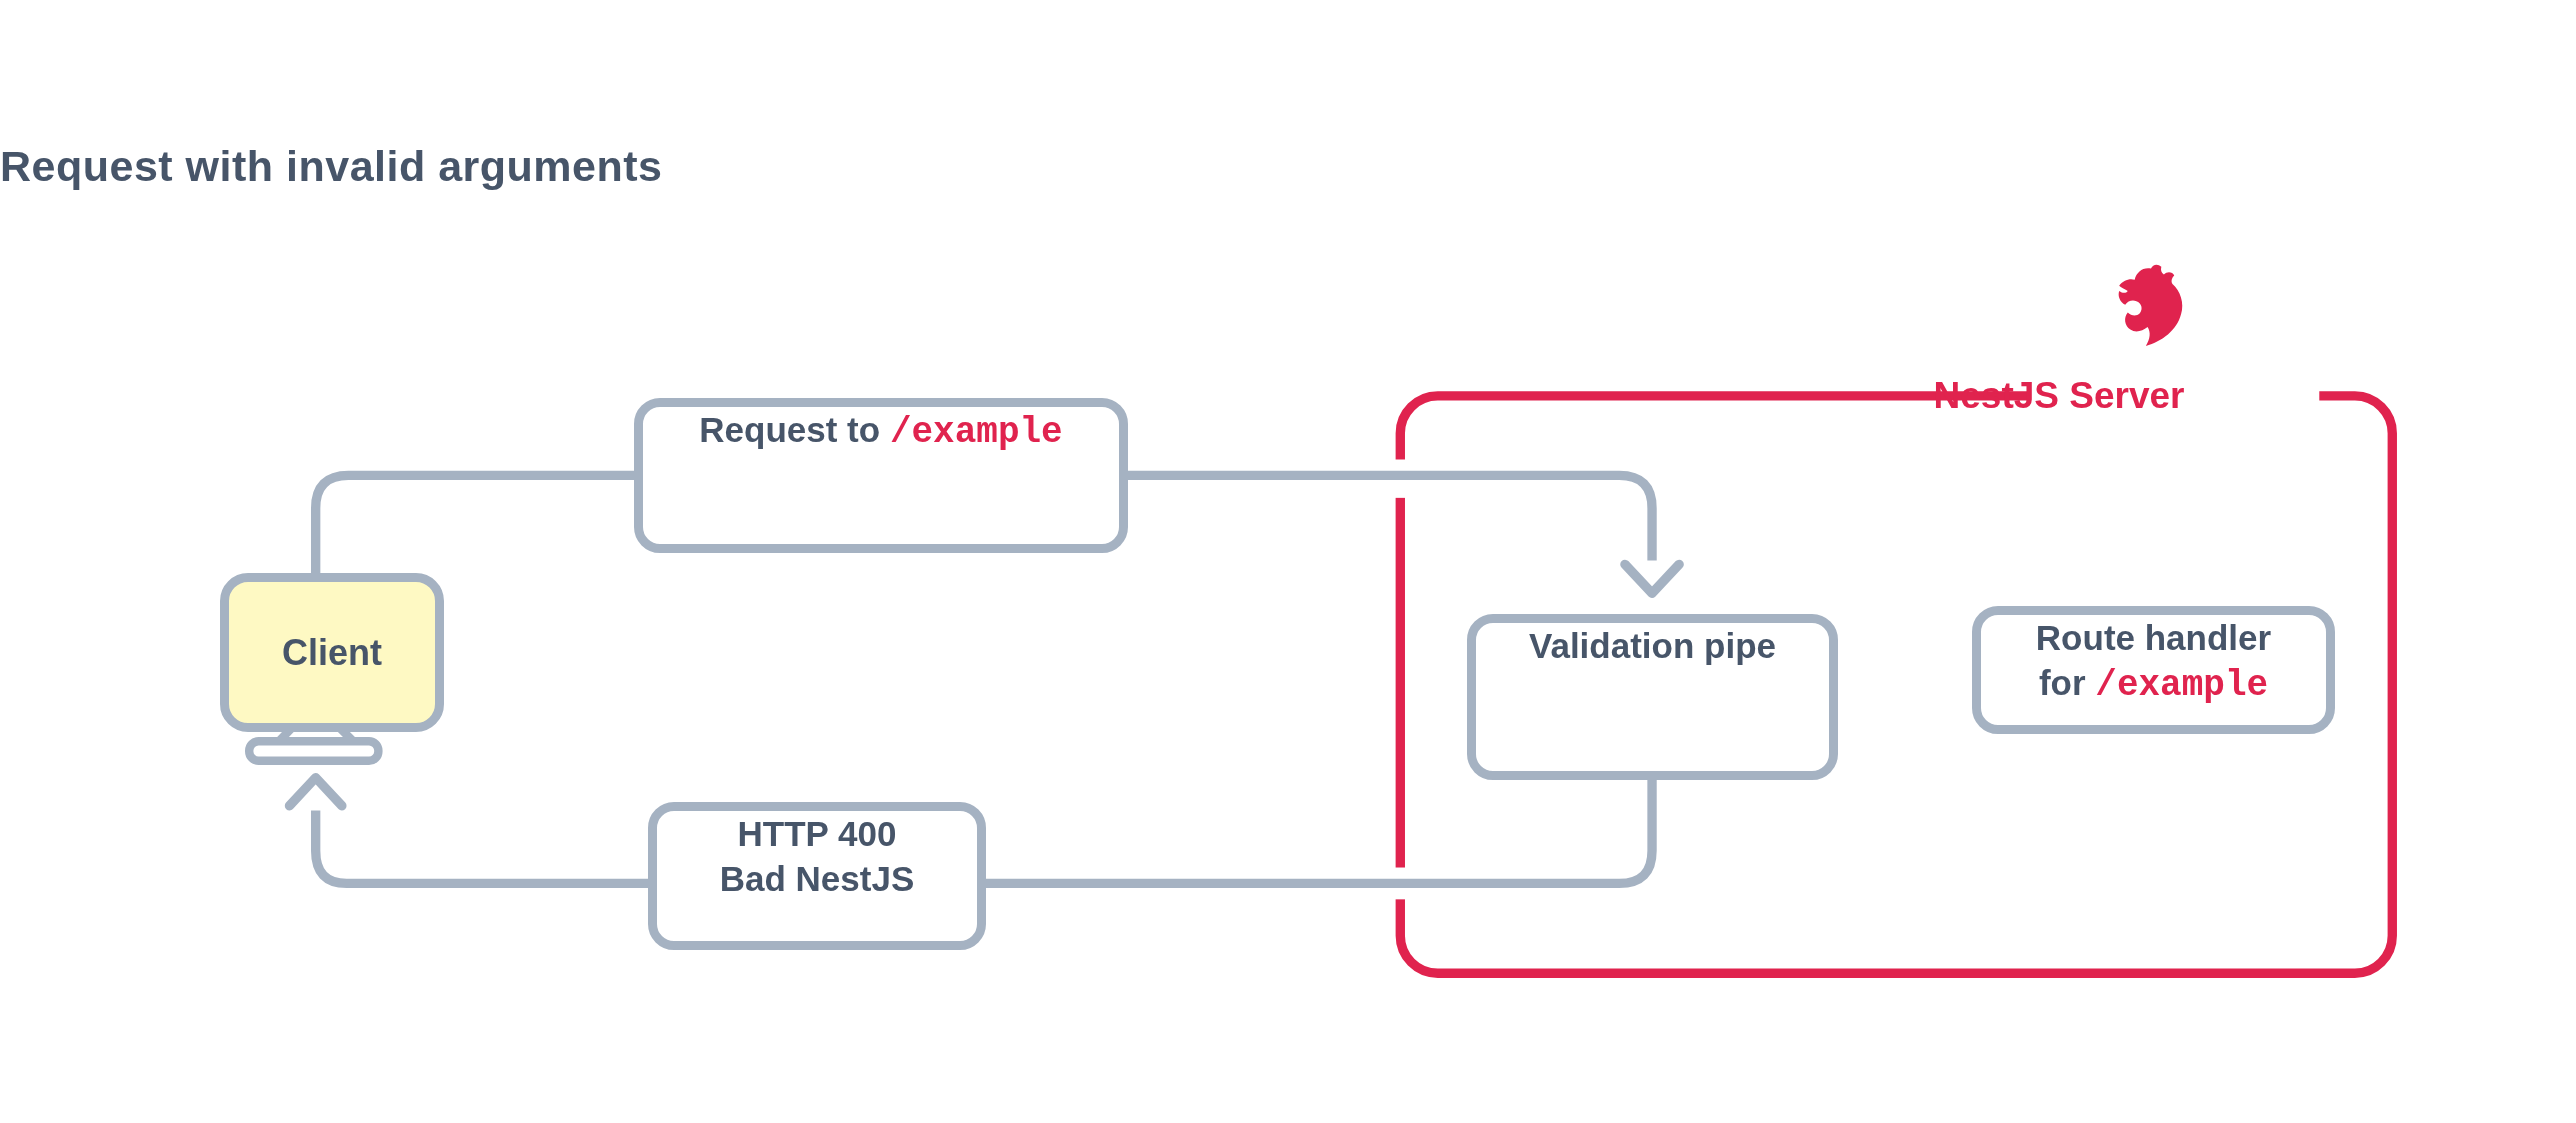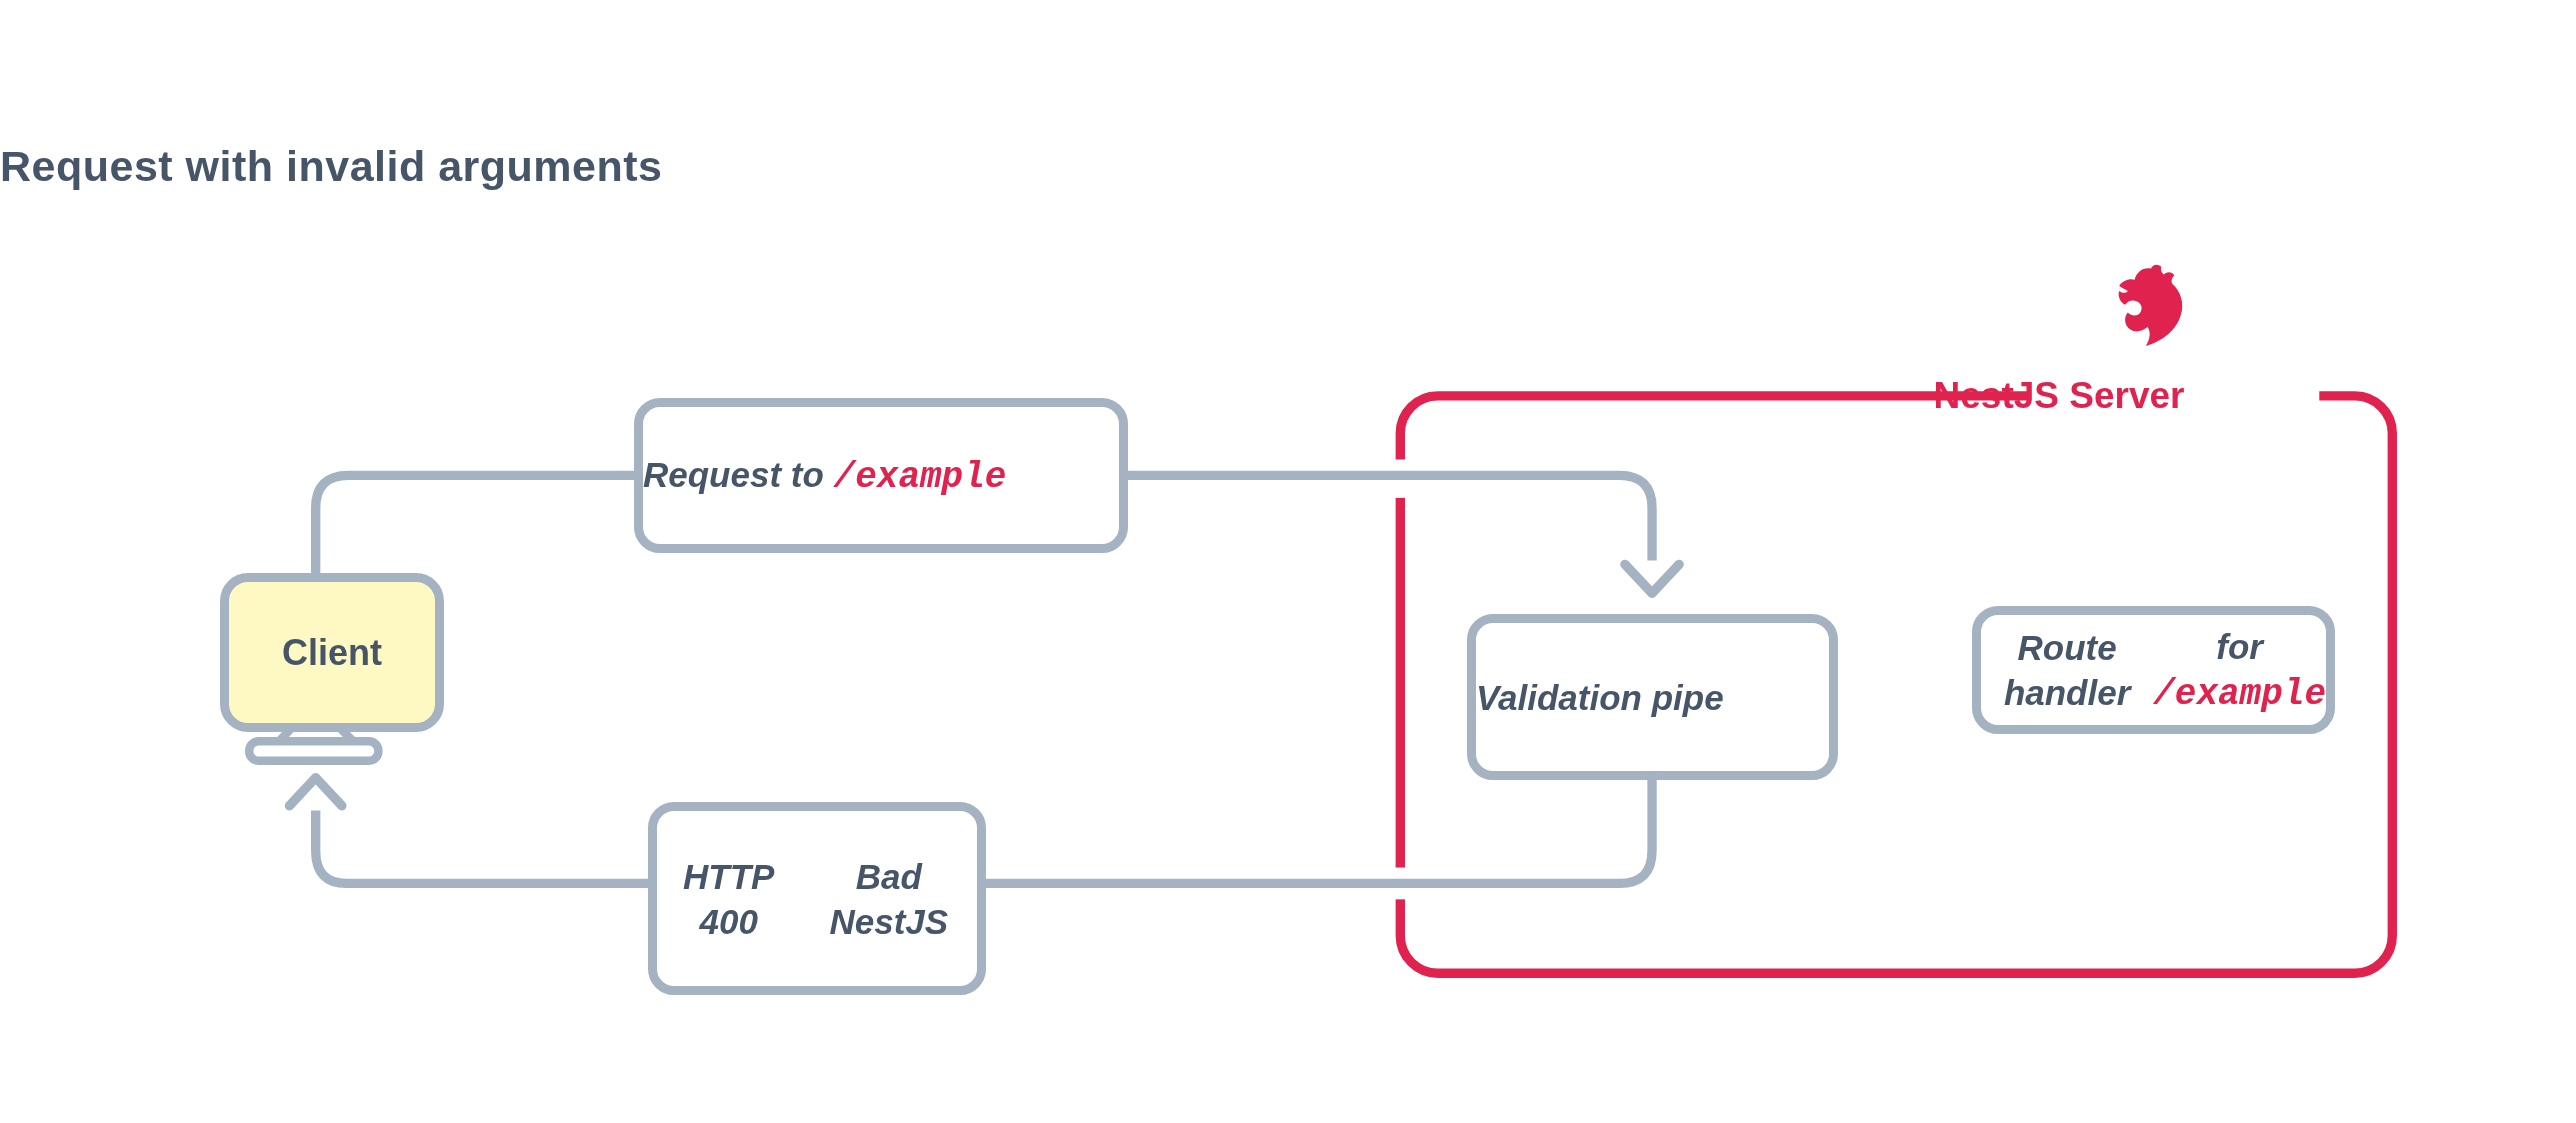--- a/index.html
+++ b/index.html
@@ -21,27 +21,26 @@
     font-size:43px;font-weight:700;color:var(--dark);
     letter-spacing:0.5px;
   }
   svg.layer{position:absolute;left:0;top:0;}
   .node{
     position:absolute;
     box-sizing:border-box;
     background:#ffffff;
     border:9.4px solid var(--gray);
     border-radius:26px;
-    display:flex;flex-direction:row;
+    display:flex;flex-direction:column;
     align-items:center;justify-content:flex-start;
     text-align:center;
     color:var(--dark);
     font-size:35px;font-weight:700;
     line-height:45px;
-    font-style:italic;
   }
   .mono{
     font-family:"Liberation Mono", monospace;
     color:var(--red);
     font-weight:700;
     font-size:36px;
   }
   .client-screen{
     position:absolute;left:220px;top:573px;width:224px;height:159px;
     box-sizing:border-box;background:#fef9c3;
@@ -103,21 +102,21 @@
 
   <div class="node" style="left:1467px;top:602px;width:371px;height:166px;margin-top:12px;">
     <div>Validation pipe</div>
   </div>
 
   <div class="node" style="left:1972px;top:606px;width:363px;height:128px;">
     <div>Route handler</div>
     <div><span>for </span><span class="mono">/example</span></div>
   </div>
 
-  <div class="node" style="left:648px;top:802px;width:338px;height:193px;">
+  <div class="node" style="left:648px;top:802px;width:338px;height:148px;">
     <div>HTTP 400</div>
     <div>Bad NestJS</div>
   </div>
 
   <div class="server-label">NestJS Server</div>
 
   <svg class="nest-logo" viewBox="0 0 100 100">
     <path fill="#E0234E" d="
       M 13 27
       C 17 21 25 18 31 20

